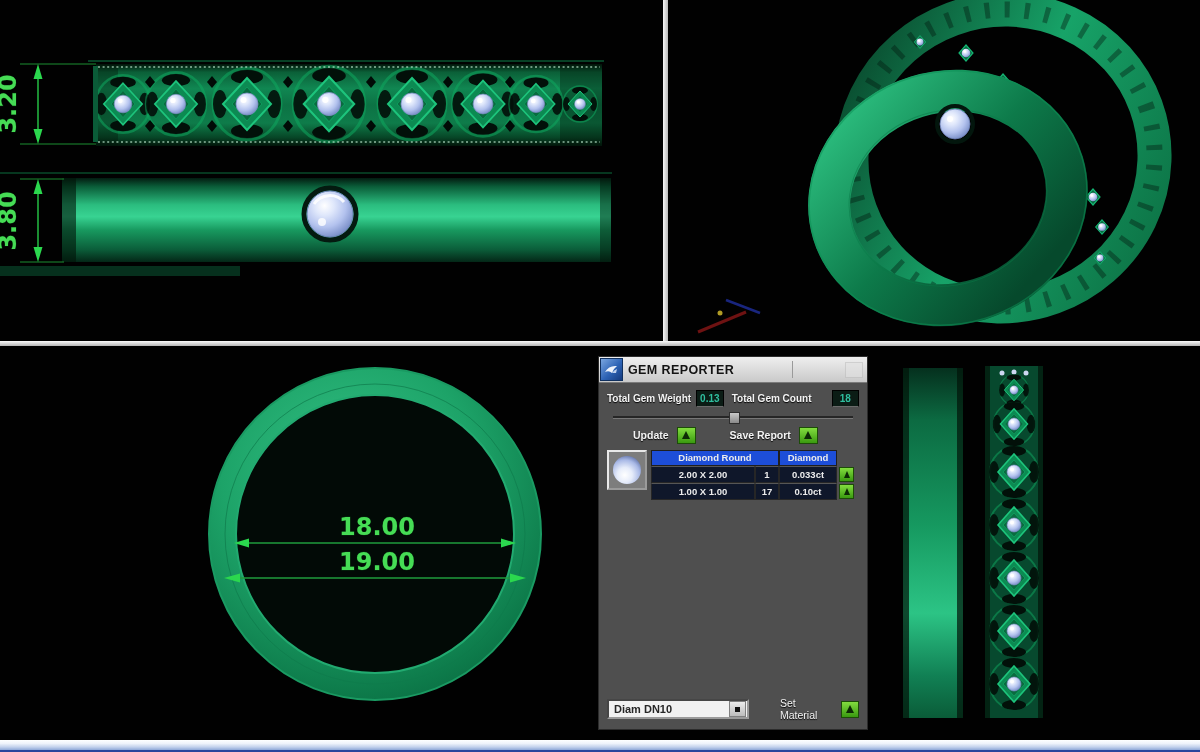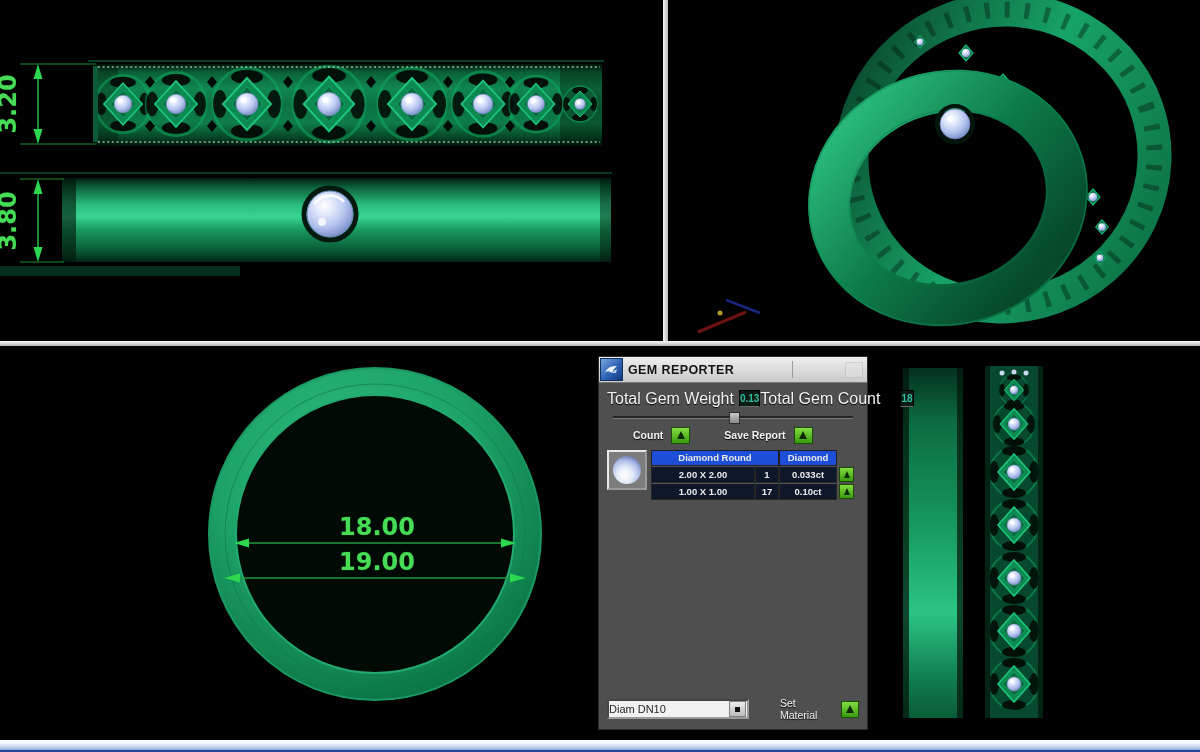--- a/index.html
+++ b/index.html
@@ -21,21 +21,21 @@
     border-bottom:1px solid #7a7a7a;}
   #title-icon{width:21px;height:21px;margin:1px 5px 1px 1px;border:1px solid #10305e;
     background:linear-gradient(135deg,#7aa6e0 0%,#2d63b5 55%,#143a7e 100%);
     display:flex;align-items:center;justify-content:center;}
   #title-text{font-size:12.5px;font-weight:bold;color:#141414;letter-spacing:.4px;}
   #titlebar-sep{width:1px;height:17px;background:#9a9a9a;margin-left:58px;}
   #close-box{margin-left:auto;margin-right:4px;width:16px;height:14px;background:#e2e2e2;
     border:1px solid #bdbdbd;opacity:.55;}
   #dlg-body{flex:1;display:flex;flex-direction:column;padding:5px 8px 6px 8px;box-sizing:border-box;}
   .fieldrow{display:flex;align-items:center;height:17px;margin-top:2px;}
-  .flabel{color:#f4f4f4;font-size:16px;font-weight:normal;text-shadow:0 1px 1px #000;white-space:nowrap;}
+  .flabel{color:#f4f4f4;font-size:10px;font-weight:bold;text-shadow:0 1px 1px #000;white-space:nowrap;}
   .valbox{width:44px;height:15px;margin-left:5px;background:#0b1c15;border:1px solid #000;
     border-bottom-color:#6a6a6a;color:#2fbf9f;font-size:10px;font-weight:bold;text-align:center;line-height:15px;}
   .valbox.second{margin-left:20px;}
   .gap{width:14px;}
   
   #slider{position:relative;height:11px;margin:4px 6px 0 6px;}
   #slider-track{position:absolute;left:0;right:0;top:5px;height:2px;background:#262626;border-bottom:1px solid #777;}
   #slider-handle{position:absolute;left:50%;top:1px;width:9px;height:10px;margin-left:-4px;
     background:linear-gradient(180deg,#c9c9c9,#8a8a8a);border:1px solid #2e2e2e;}
   
@@ -58,21 +58,21 @@
     text-align:center;font-weight:bold;}
   .minibtn{width:15px;height:15px;margin:1px 0 0 2px;background:linear-gradient(180deg,#82dd3f,#3a9a10);
     border:1px solid #1c4d07;display:flex;align-items:center;justify-content:center;box-sizing:border-box;}
   .minibtn .tri{width:0;height:0;border-left:3px solid transparent;border-right:3px solid transparent;
     border-bottom:7px solid #0d2b05;}
   .spacer{flex:1;}
   
   #material-row{display:flex;align-items:center;height:20px;margin-top:auto;padding-bottom:4px;}
   #combo{width:150px;height:20px;background:#f1f1f1;border:2px inset #9a9a9a;box-sizing:border-box;
     display:flex;align-items:center;}
-  #combo-value{flex:1;color:#262626;font-size:11px;font-weight:normal;white-space:nowrap;overflow:hidden;}
+  #combo-value{flex:1;padding-left:5px;color:#262626;font-size:11px;font-weight:bold;white-space:nowrap;overflow:hidden;}
   #combo-btn{width:15px;height:14px;margin-right:1px;background:linear-gradient(180deg,#ececec,#bcbcbc);
     border:1px solid #7f7f7f;display:flex;align-items:center;justify-content:center;}
   #combo-btn .sq{width:5px;height:5px;background:#111;}
   #set-material-label{margin-left:31px;color:#f4f4f4;font-size:10.5px;font-weight:normal;text-shadow:0 1px 1px #000;}
 </style>
 </head>
 <body>
 
 <div id="canvas">
 
@@ -326,21 +326,21 @@
         <span class="flabel">Total Gem Count</span>
         <div class="valbox second">18</div>
       </div>
 
       <div id="slider">
         <div id="slider-track"></div>
         <div id="slider-handle"></div>
       </div>
 
       <div class="btnrow">
-        <span class="btnlabel">Count</span>
+        <span class="btnlabel">Update</span>
         <div class="greenbtn">
             <span class="tri"></span>
           </div>
         <span class="sp1"></span>
         <span class="btnlabel">Save Report</span>
         <div class="greenbtn">
             <span class="tri"></span>
           </div>
       </div>
 

